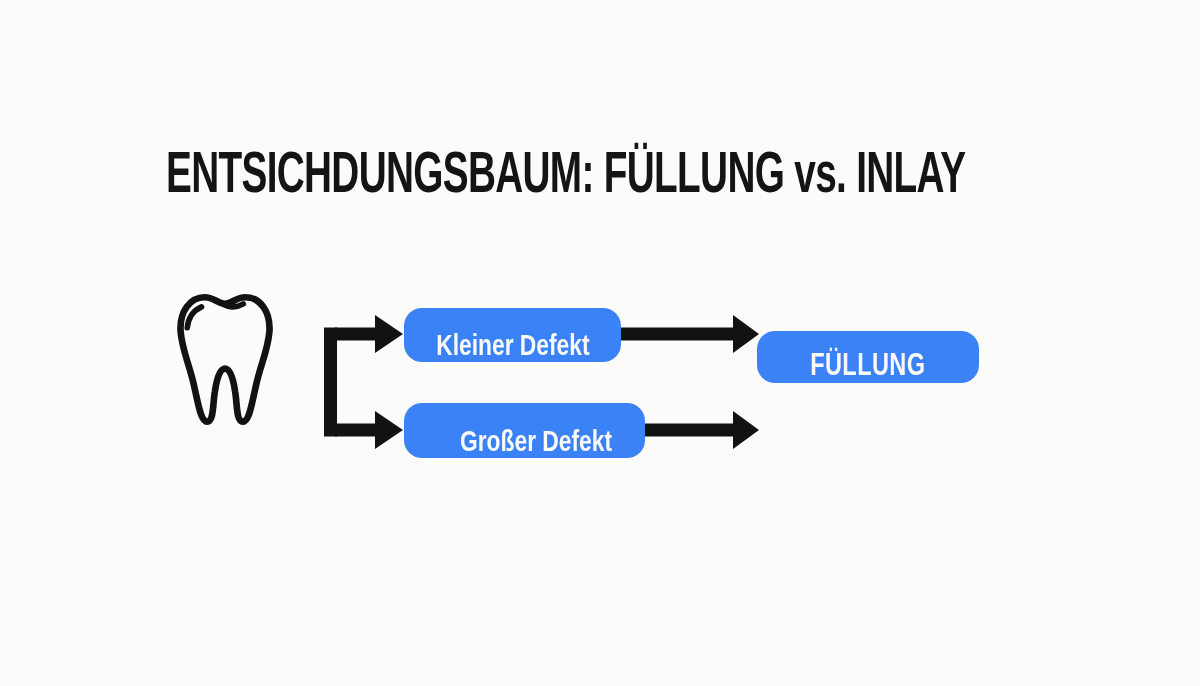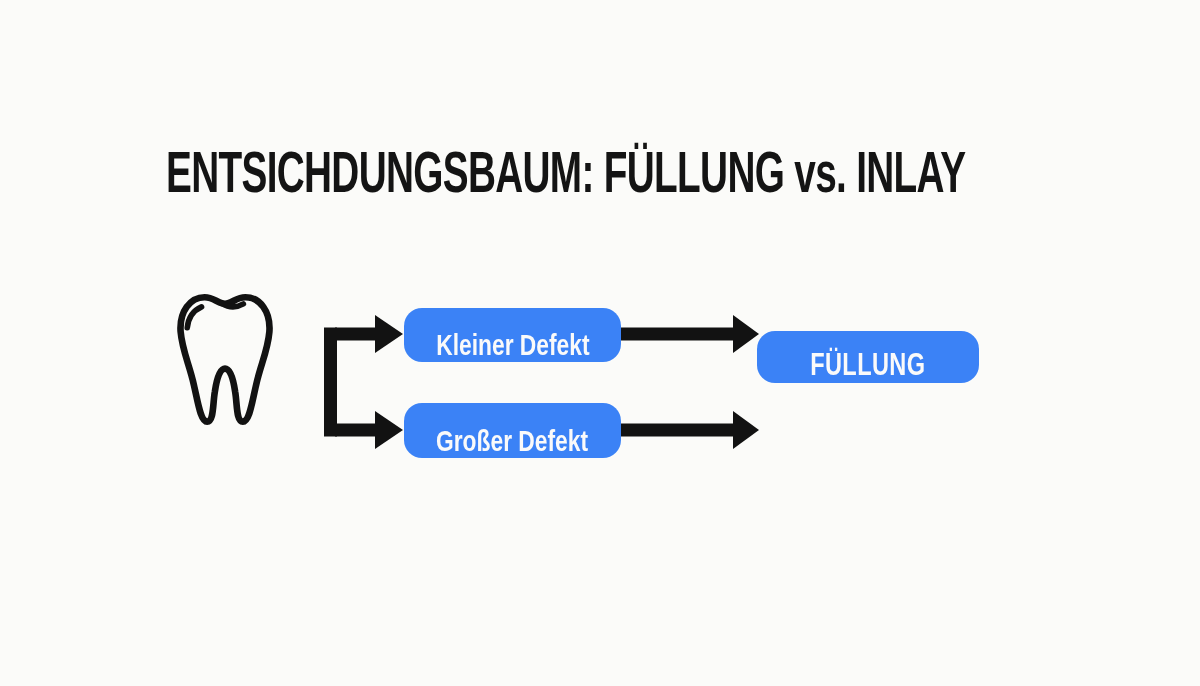--- a/index.html
+++ b/index.html
@@ -57,21 +57,21 @@
     color: #fafafa;
     font-weight: bold;
     white-space: nowrap;
     transform: scaleX(0.76);
     transform-origin: center center;
   }
   .node.condition .label { font-size: 30px; }
   .node.outcome .label   { font-size: 31px; letter-spacing: 0.5px; }
 
   .node-kleiner  { left: 404px; top: 308px; width: 217px; height: 54px; }
-  .node-grosser  { left: 404px; top: 403px; width: 217px; height: 55px; }
+  .node-grosser  { left: 404px; top: 403px; width: 217px; height: 55px; padding-left: 24px; }
   .node-fuellung { left: 757px; top: 307px; width: 222px; height: 52px; margin-top: 24px; }
   .node-inlay    { left: 757px; top: 402px; width: 221px; height: 55px; }
 </style>
 </head>
 <body>
 
 <div class="canvas">
 
   <div class="title">ENTSICHDUNGSBAUM: FÜLLUNG vs. INLAY</div>
 

